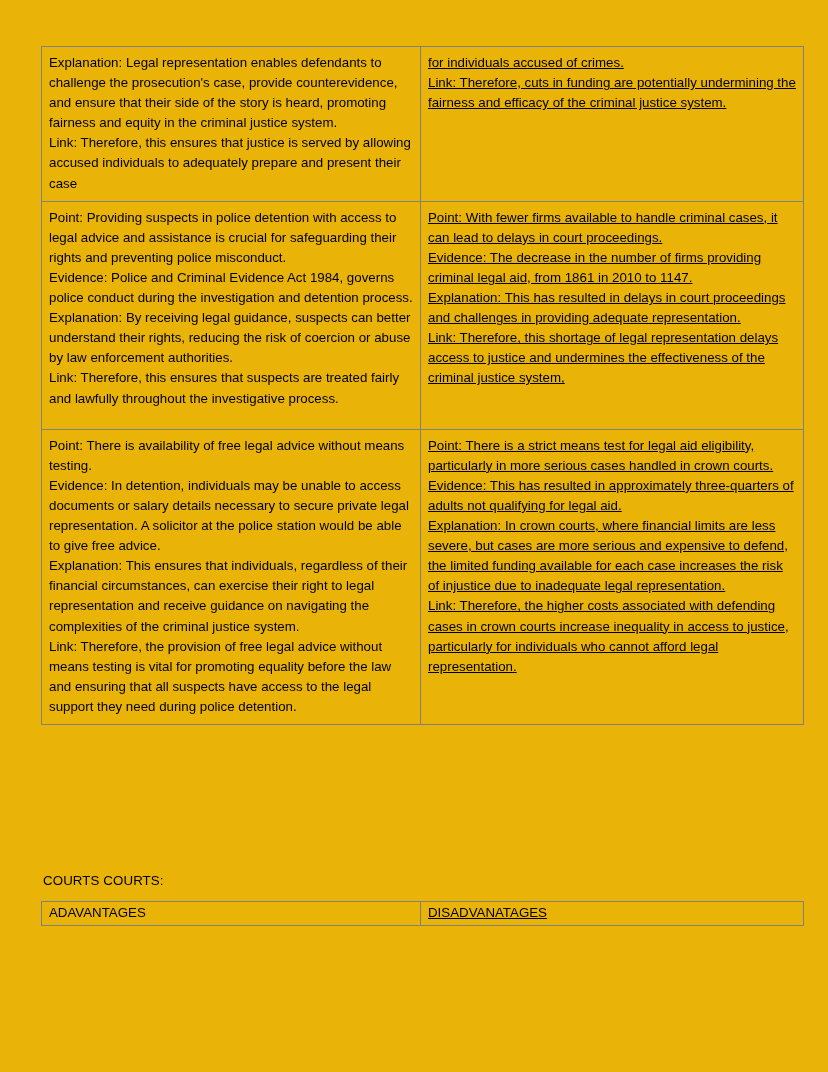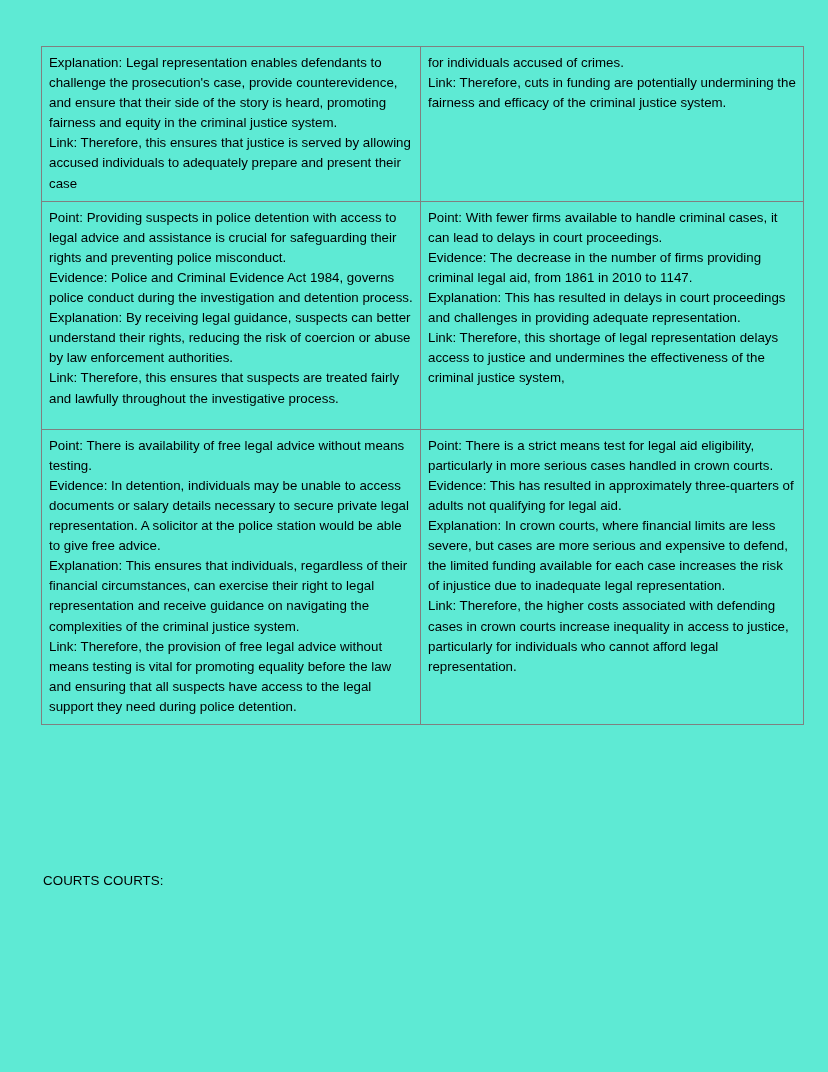--- a/index.html
+++ b/index.html
@@ -15,21 +15,21 @@
     color: #000000;
     overflow: hidden;
     position: relative;
   }
   .page {
     position: absolute;
     left: 0;
     top: 0;
     width: 828px;
     height: 1072px;
-    background: #5eead4;
+    background: #eab308;
   }
 
   
   .main-table {
     position: absolute;
     left: 41px;
     top: 46px;
     width: 732px;
     border-collapse: collapse;
     table-layout: fixed;
@@ -37,21 +37,21 @@
   .main-table td {
     border: 1px solid #808080;
     vertical-align: top;
     padding: 6px 7px 7px 7px;
     font-size: 13.3px;
     line-height: 20.1px;
     font-family: "Liberation Sans", sans-serif;
     color: #000000;
   }
   .col-left  { width: 364px; }
-  .col-right { width: 368px; }
+  .col-right { width: 368px; text-decoration: underline; }
 
   .cell-text {
     margin: 0;
     white-space: pre-line;
     word-wrap: break-word;
   }
 
   .row1-left  { height: 139px; }
   .row1-right { height: 139px; }
   .row2 { height: 214px; margin-left: 8px; }
@@ -132,14 +132,26 @@
 Evidence: This has resulted in approximately three-quarters of adults not qualifying for legal aid.
 Explanation: In crown courts, where financial limits are less severe, but cases are more serious and expensive to defend, the limited funding available for each case increases the risk of injustice due to inadequate legal representation.
 Link: Therefore, the higher costs associated with defending cases in crown courts increase inequality in access to justice, particularly for individuals who cannot afford legal representation.</p>
         </td>
       </tr>
     </tbody>
   </table>
 
   <div class="section-heading">COURTS COURTS:</div>
 
+  <table class="civil-table">
+    <tbody>
+      <tr>
+        <td class="col-left">
+          <span>ADAVANTAGES</span>
+        </td>
+        <td class="col-right">
+          <span>DISADVANATAGES</span>
+        </td>
+      </tr>
+    </tbody>
+  </table>
 
 </div>
 
 </body></html>

